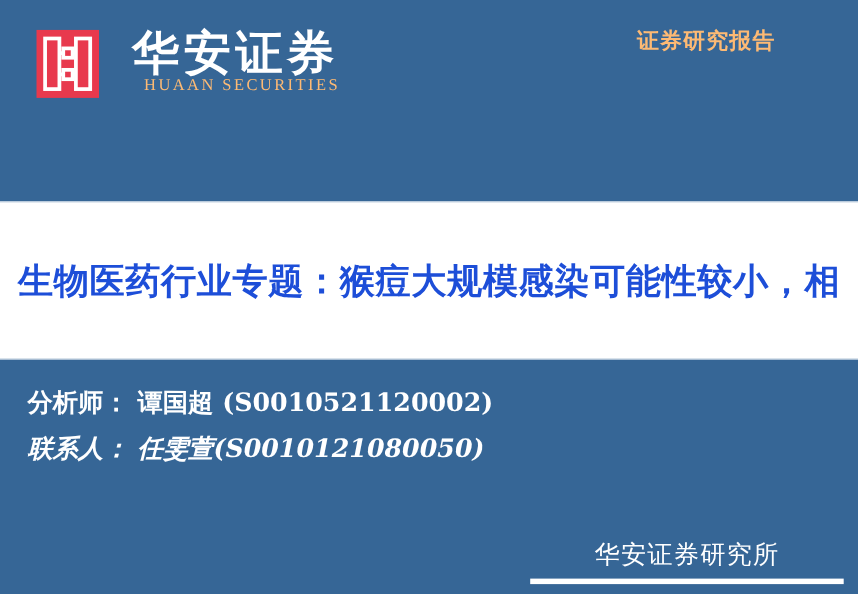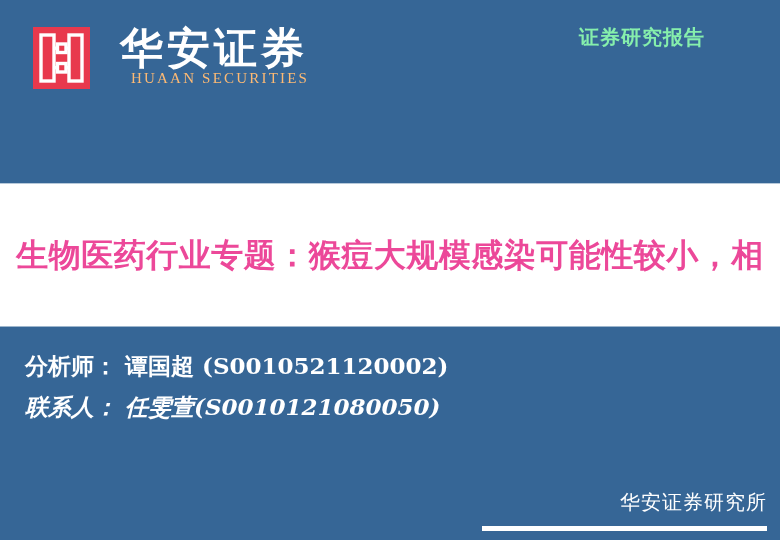--- a/index.html
+++ b/index.html
@@ -26,42 +26,42 @@
     height: 62px;
     display: block;
   }
   .brand-cn {
     position: absolute;
     left: 120px;
     top: 20px;
     width: 210px;
     height: 58px;
     color: #ffffff;
-    font-family: Liberation Serif, serif;
+    font-family: Liberation Sans, sans-serif;
     font-size: 43px;
     line-height: 58px;
     letter-spacing: 4px;
     font-weight: 700;
     white-space: nowrap;
   }
   .brand-en {
     position: absolute;
     left: 131px;
     top: 70px;
     color: #fdba74;
     font-family: "Liberation Serif", serif;
     font-size: 15px;
     letter-spacing: 2.2px;
     white-space: nowrap;
   }
   .report-type {
     position: absolute;
     left: 579px;
     top: 24px;
-    color: #86efac;
+    color: #fdba74;
     font-size: 20px;
     font-weight: 700;
     letter-spacing: 1px;
     white-space: nowrap;
   }
 
   
   .title-band {
     position: absolute;
     left: 0;
@@ -71,21 +71,21 @@
     background: #ffffff;
     border-top: 1px solid #b7c9da;
     border-bottom: 1px solid #9db6cd;
     box-sizing: border-box;
     display: flex;
     flex-direction: column;
     justify-content: center;
     align-items: center;
   }
   .title-line {
-    color: #ec4899;
+    color: #1d4ed8;
     font-size: 32px;
     font-weight: 700;
     line-height: 56px;
     letter-spacing: 0.5px;
     text-align: center;
     white-space: nowrap;
   }
 
   
   .meta-line {
@@ -107,23 +107,23 @@
     font-weight: 700;
     letter-spacing: 1px;
   }
 
   
   .institute {
     position: absolute;
     left: 482px;
     top: 489px;
     width: 285px;
-    text-align: right;
+    text-align: center;
     color: #ffffff;
-    font-size: 20px;
+    font-size: 23px;
     font-weight: 400;
     letter-spacing: 1px;
     white-space: nowrap;
   }
   .institute-rule {
     position: absolute;
     left: 482px;
     top: 526px;
     width: 285px;
     height: 5px;

